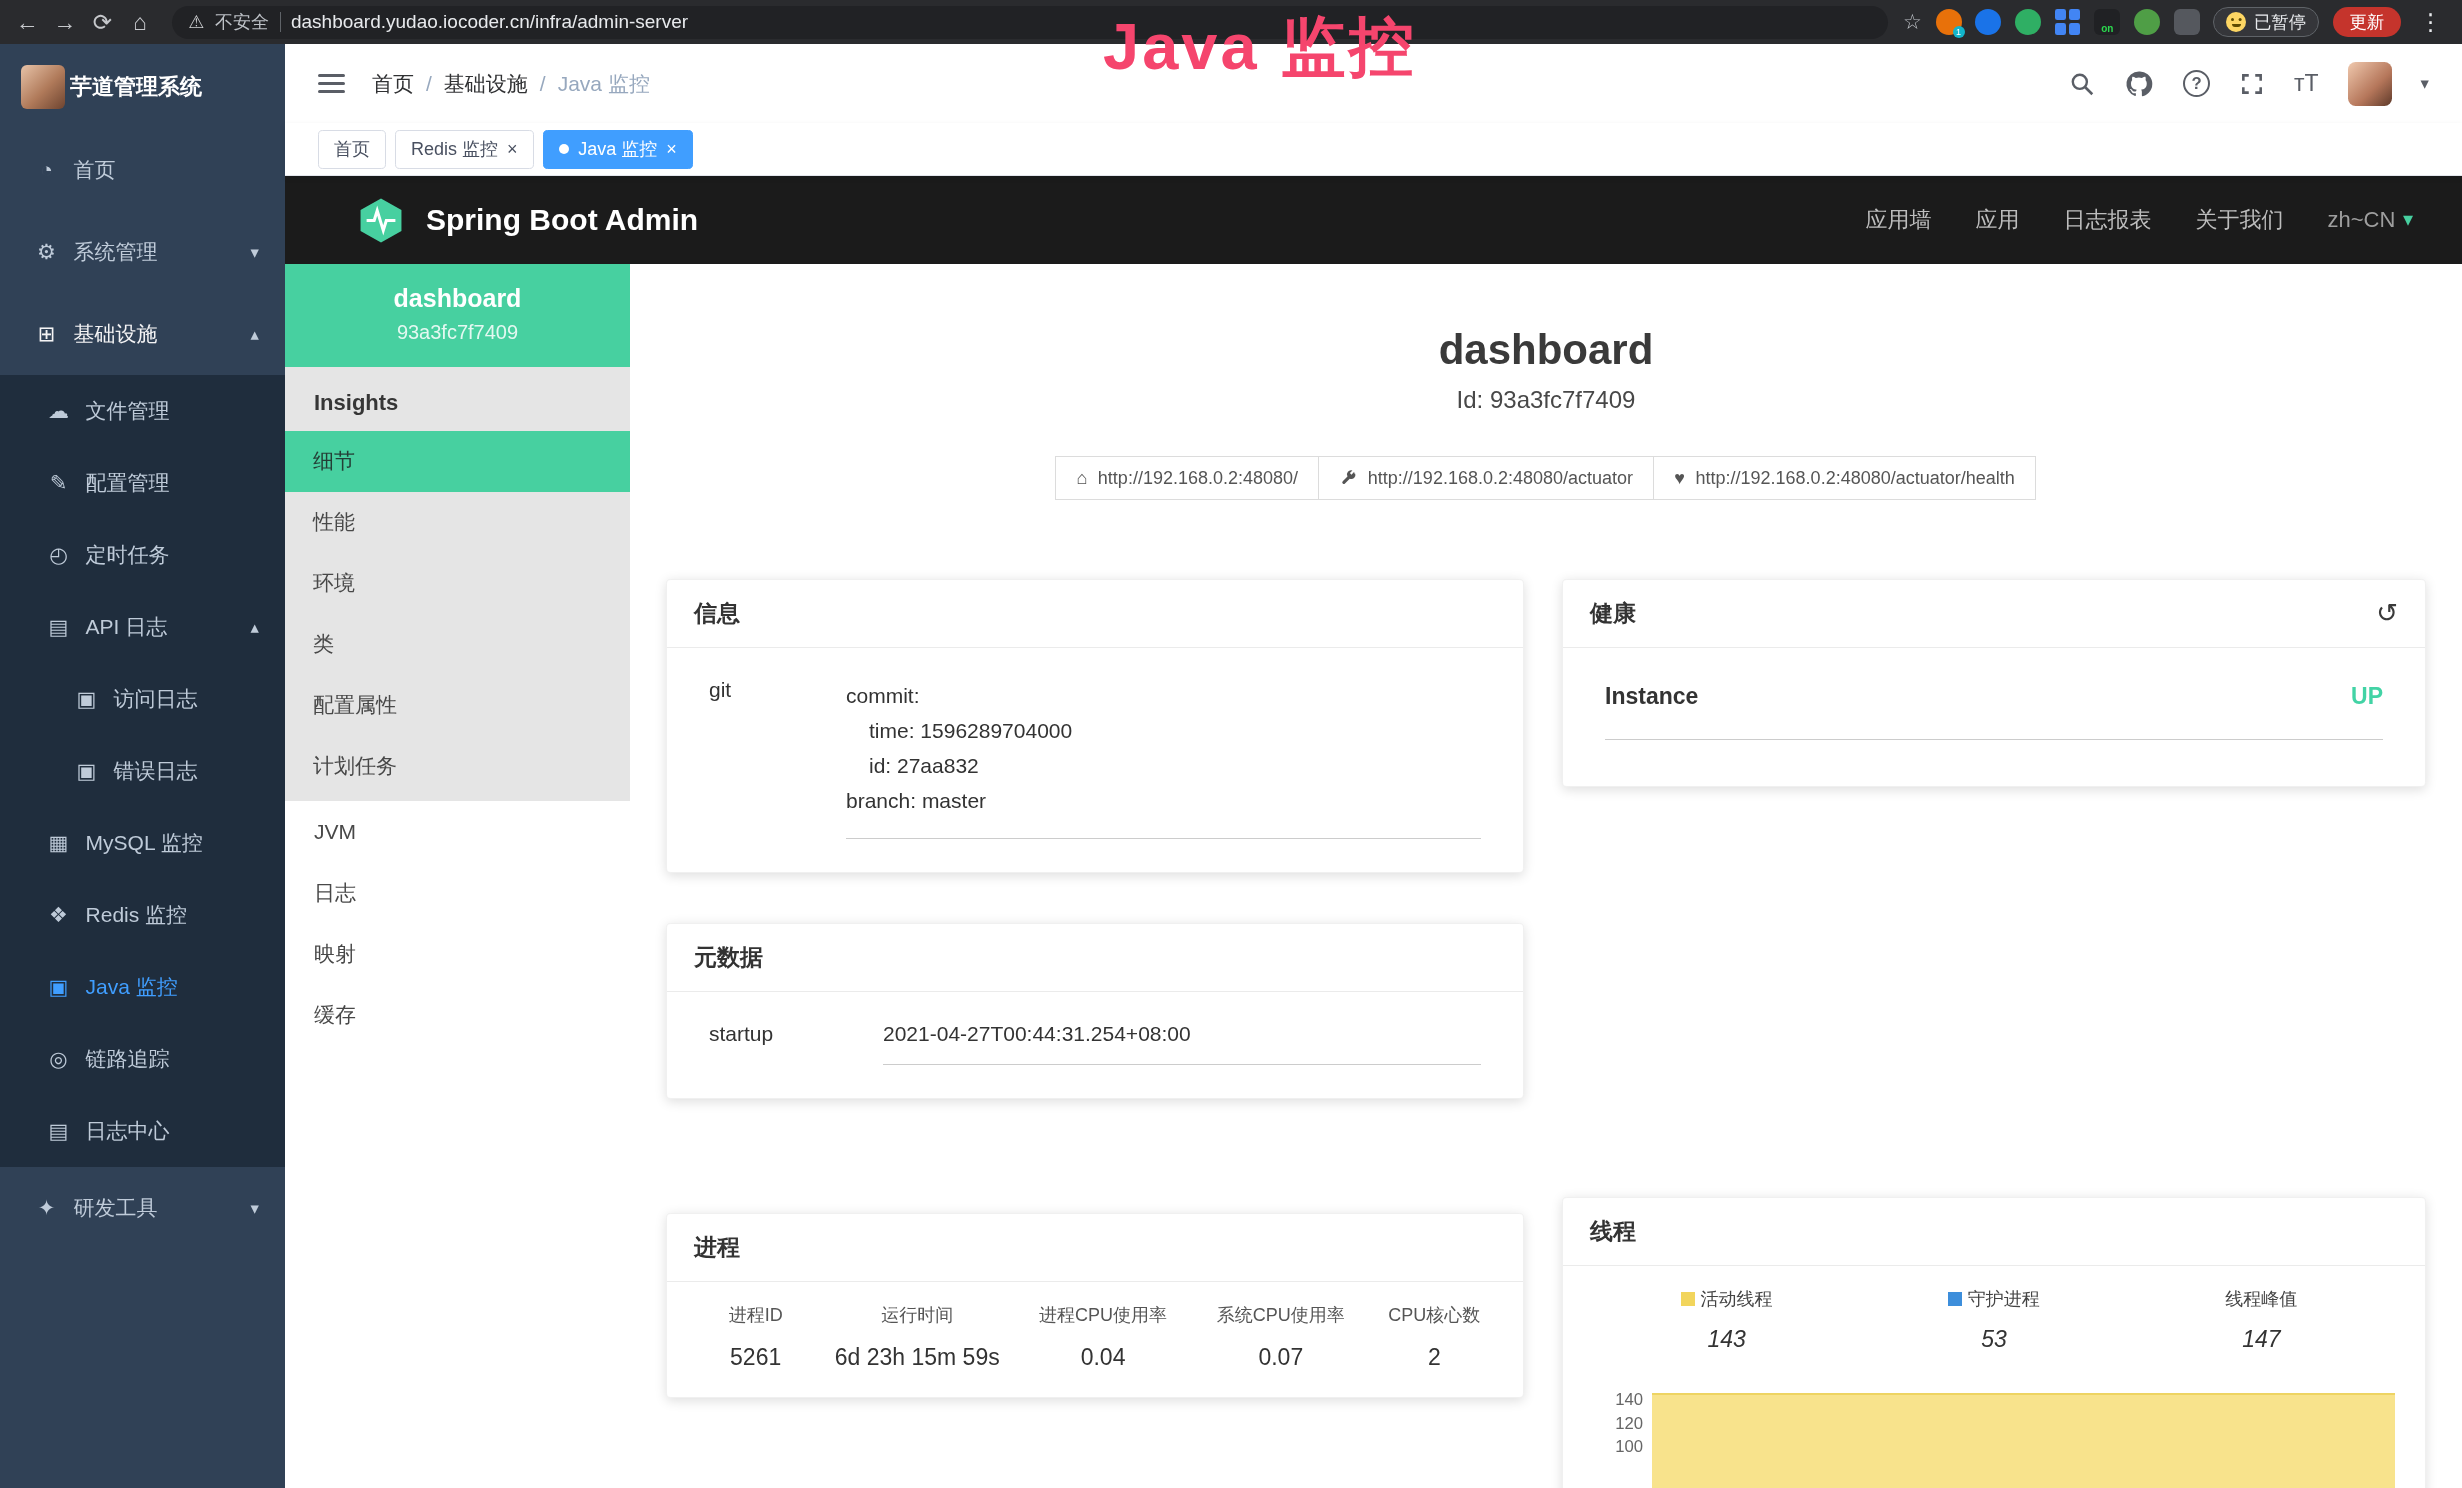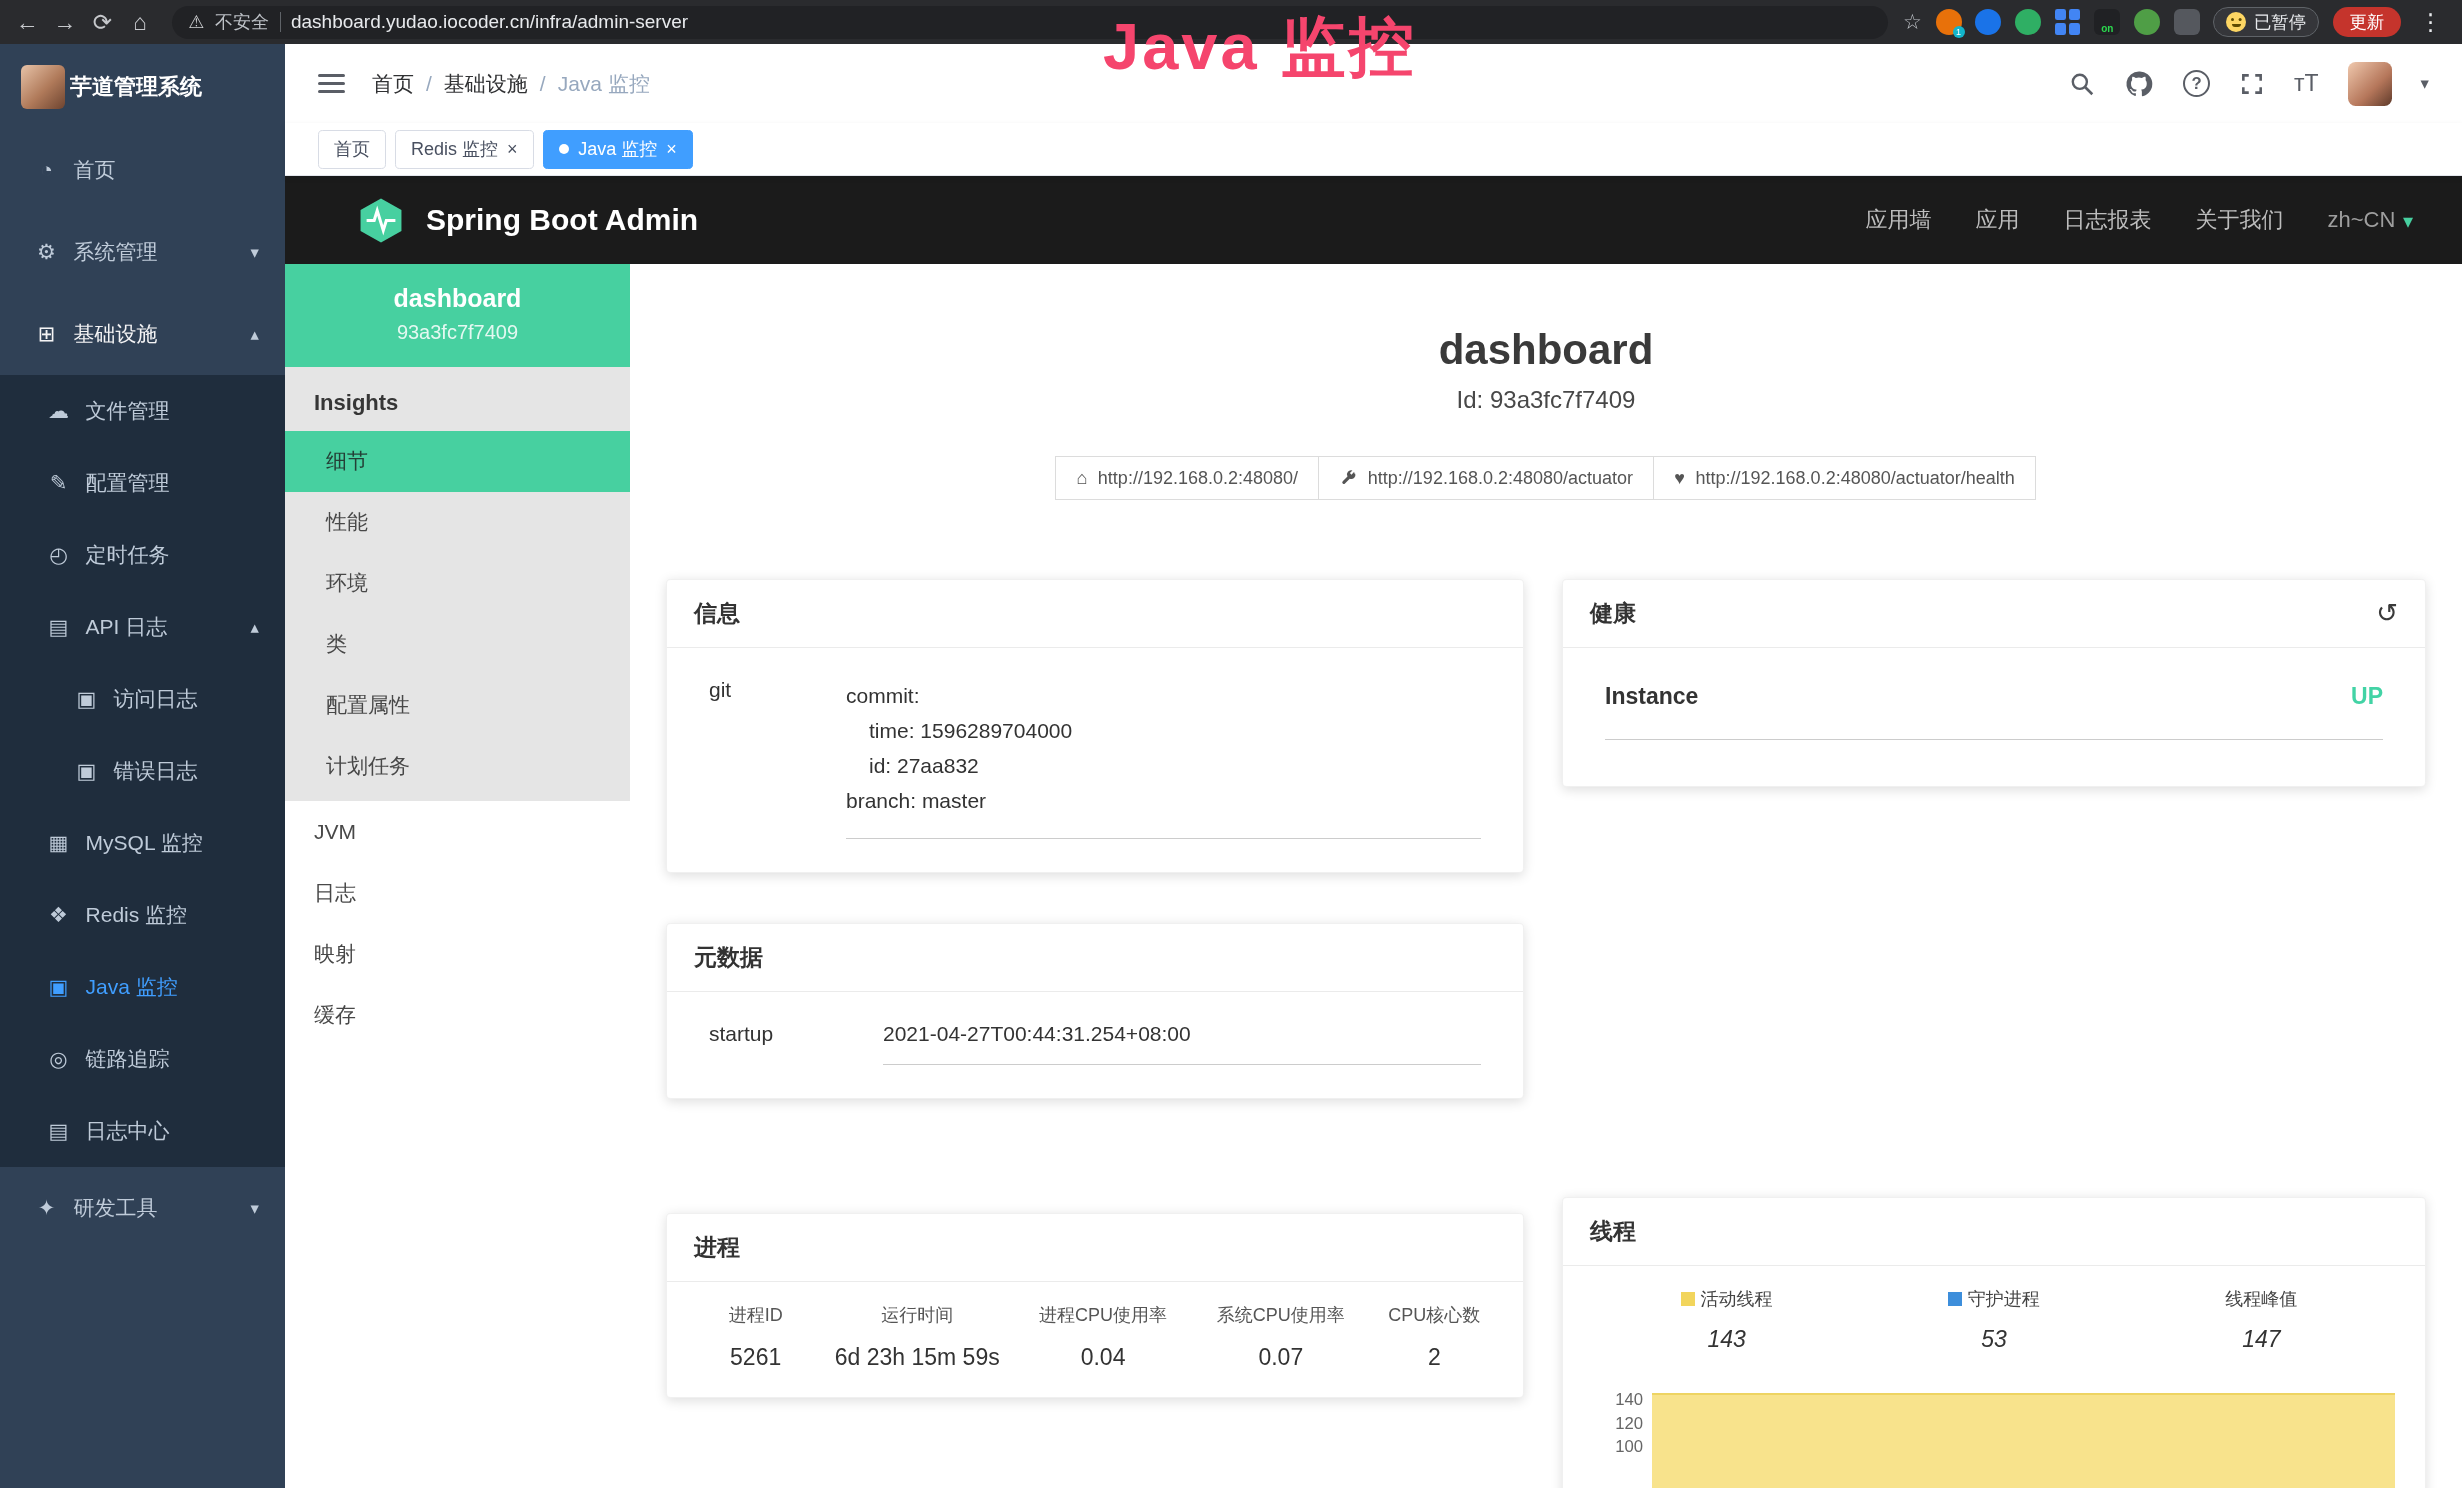--- a/index.html
+++ b/index.html
@@ -71,32 +71,32 @@
   .tag .x{font-size:18px;line-height:1;}
   .tag.active{background:#409eff;border-color:#409eff;color:#fff;}
   .tag .dot{width:10.6px;height:10.6px;border-radius:50%;background:#fff;flex:none;}
 
   
   .sba{flex:1;display:flex;flex-direction:column;min-height:0;}
   .sba-head{height:88px;background:#1b1b1b;display:flex;align-items:center;padding:0 49px 0 71px;flex:none;}
   .sba-brand{display:flex;align-items:center;gap:20px;}
   .sba-brand .bt{color:#fff;font-size:30px;font-weight:bold;white-space:nowrap;}
   .sba-nav{margin-left:auto;display:flex;align-items:center;gap:44px;font-size:22px;color:#bdbdbd;white-space:nowrap;}
-  .sba-lang{color:#9e9e9e;display:flex;align-items:flex-end;gap:7.6px;}
+  .sba-lang{color:#9e9e9e;display:flex;align-items:flex-start;gap:7.6px;}
   .sba-lang .gc{color:#47d0a0;font-size:20px;}
 
   .sba-body{flex:1;display:flex;min-height:0;}
   .sba-side{width:345px;flex:none;background:#fff;display:flex;flex-direction:column;overflow:hidden;}
   .app-head{background:#47d0a0;padding:20px 12px 23px;text-align:center;color:#fff;}
   .app-head .an{font-size:25px;font-weight:bold;}
   .app-head .ai{font-size:20px;color:rgba(255,255,255,.85);margin-top:7.6px;}
   .insights{background:#e5e5e5;padding-bottom:4.6px;}
   .insights .gl{font-size:22px;font-weight:bold;color:#363636;padding:23px 29px 15px;}
   .sitem{height:61px;display:flex;align-items:center;font-size:21px;color:#484848;cursor:pointer;}
-  .insights .sitem{padding-left:41px;}
+  .insights .sitem{padding-left:28px;}
   .sitem.active{background:#47d0a0;color:#243f36;}
   .rootitems .sitem{padding-left:29px;}
 
   .sba-main{flex:1;background:#fff;overflow:hidden;padding:62px 36px 0;min-width:0;}
   .mtitle{text-align:center;font-size:42px;font-weight:bold;color:#3a3a3a;}
   .msub{text-align:center;font-size:24px;color:#484848;margin-top:12px;}
   .linkrow{display:flex;justify-content:center;margin-top:42px;}
   .alink{display:flex;align-items:center;gap:10.6px;height:44px;padding:0 20px;border:0.8px solid #dcdcdc;font-size:18px;color:#555;background:#fff;margin-left:-0.8px;white-space:nowrap;}
   .alink .li{font-size:18px;color:#555;}
 

